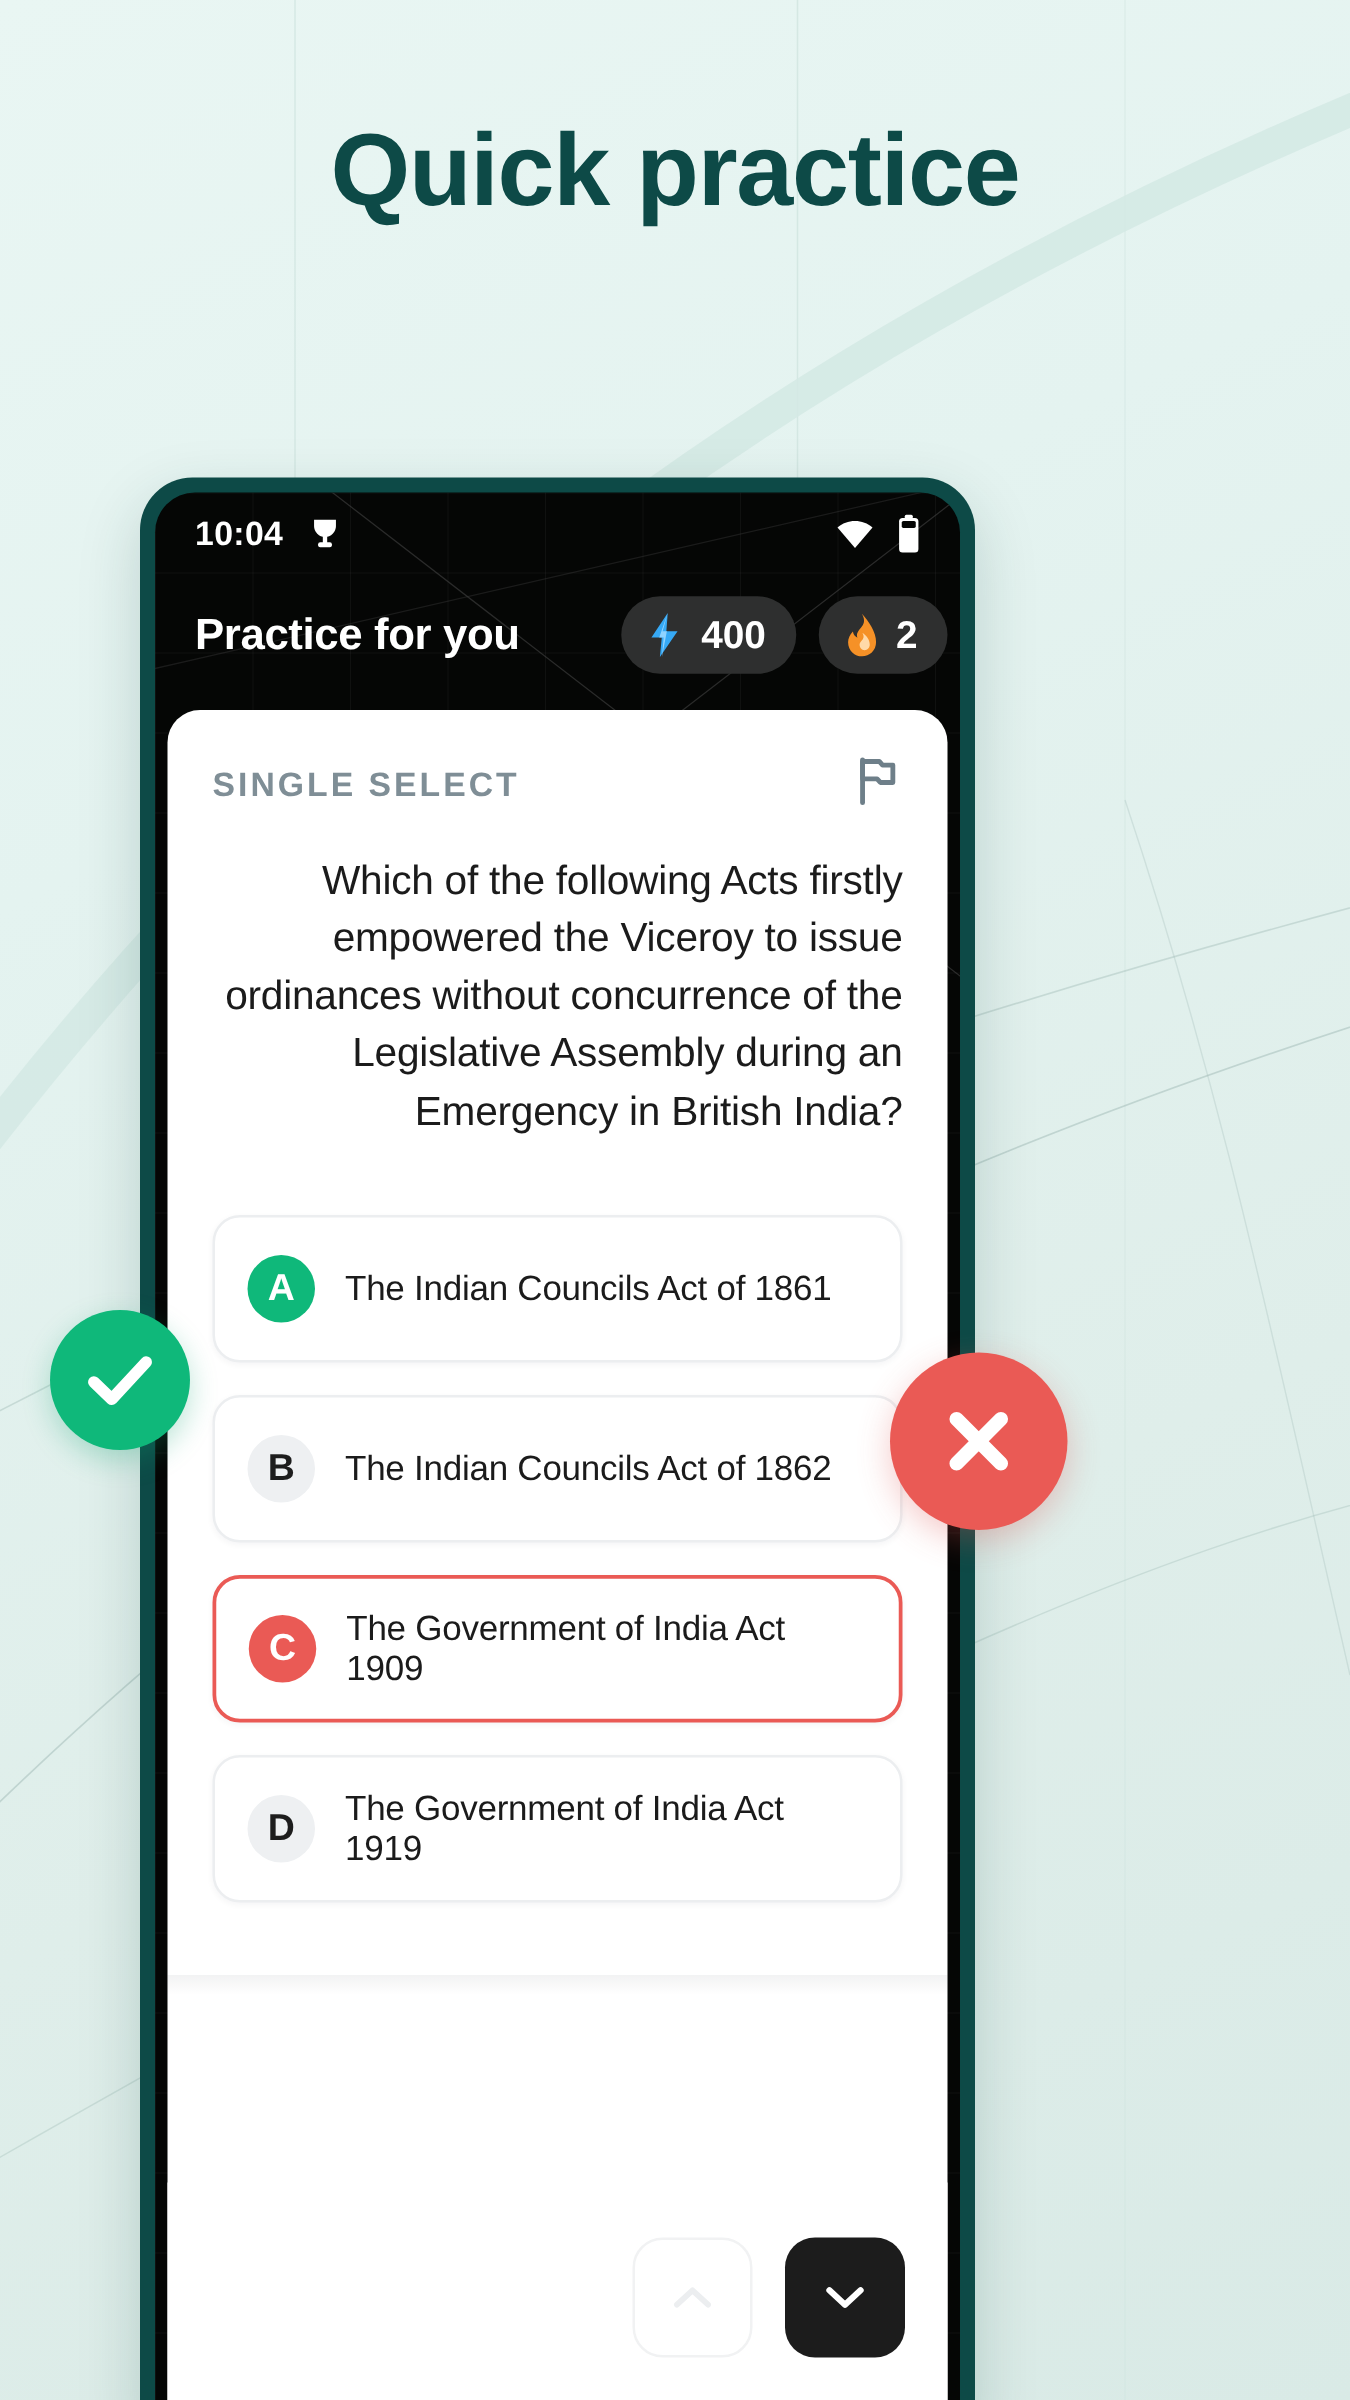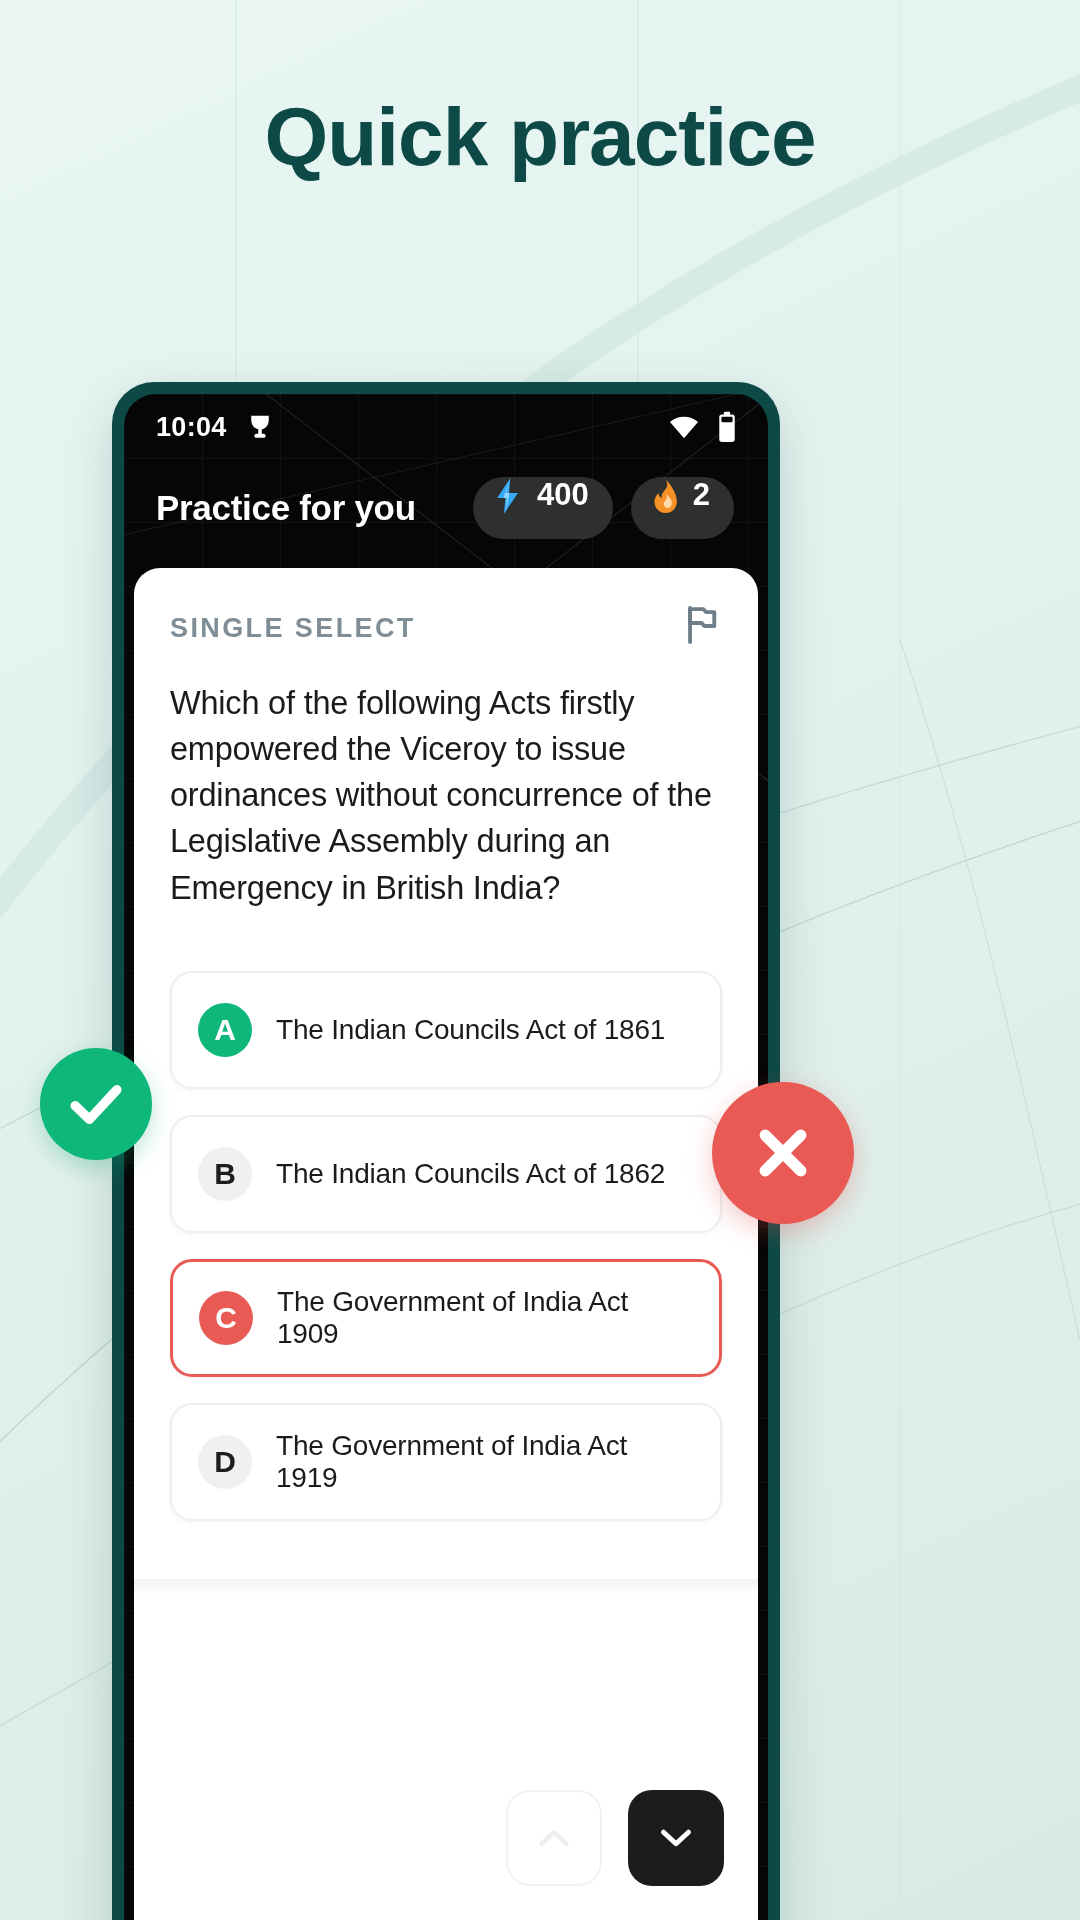--- a/index.html
+++ b/index.html
@@ -58,26 +58,26 @@
     padding:0 30px 0 32px; color:#fff;
   }
   .sb-left { display:flex; align-items:center; gap:18px; }
   .sb-time { font-size:27px; font-weight:600; letter-spacing:0.3px; }
   .sb-right { margin-left:auto; display:flex; align-items:center; gap:16px; }
 
   
   .appbar {
     position:relative; z-index:3;
     height:96px; display:flex; align-items:center;
-    padding:0 34px 0 32px;
+    padding:0 10px 0 32px;
   }
   .app-title { color:#fff; font-size:35px; font-weight:700; letter-spacing:-0.3px; }
   .badges { margin-left:auto; display:flex; align-items:center; gap:18px; }
   .badge {
-    display:flex; gap:12px;
+    display:flex; align-items:center; gap:12px;
     background:#2e2f2f; border-radius:34px;
     height:62px; padding:0 24px 0 18px;
   }
   .badge-val { color:#fff; font-size:31px; font-weight:600; }
 
   
   .card {
     position:relative; z-index:3;
     margin:12px 10px 0 10px;
     background:#fff;
@@ -88,20 +88,21 @@
   .card-head { display:flex; align-items:center; }
   .qtype {
     font-size:27px; font-weight:700; letter-spacing:2.4px;
     color:#7f8e96;
   }
   .flag-btn { margin-left:auto; margin-top:-2px; }
   .qtext {
     margin-top:30px;
     font-size:32.5px; line-height:1.42; color:#1b1b1b; font-weight:500;
     letter-spacing:-0.2px;
+    text-align:right;
   }
 
   
   .options { margin-top:60px; display:flex; flex-direction:column; gap:26px; }
   .opt {
     display:flex; align-items:center; gap:24px;
     height:118px; padding:0 26px;
     background:#fff;
     border:2px solid #eceef0;
     border-radius:22px;

